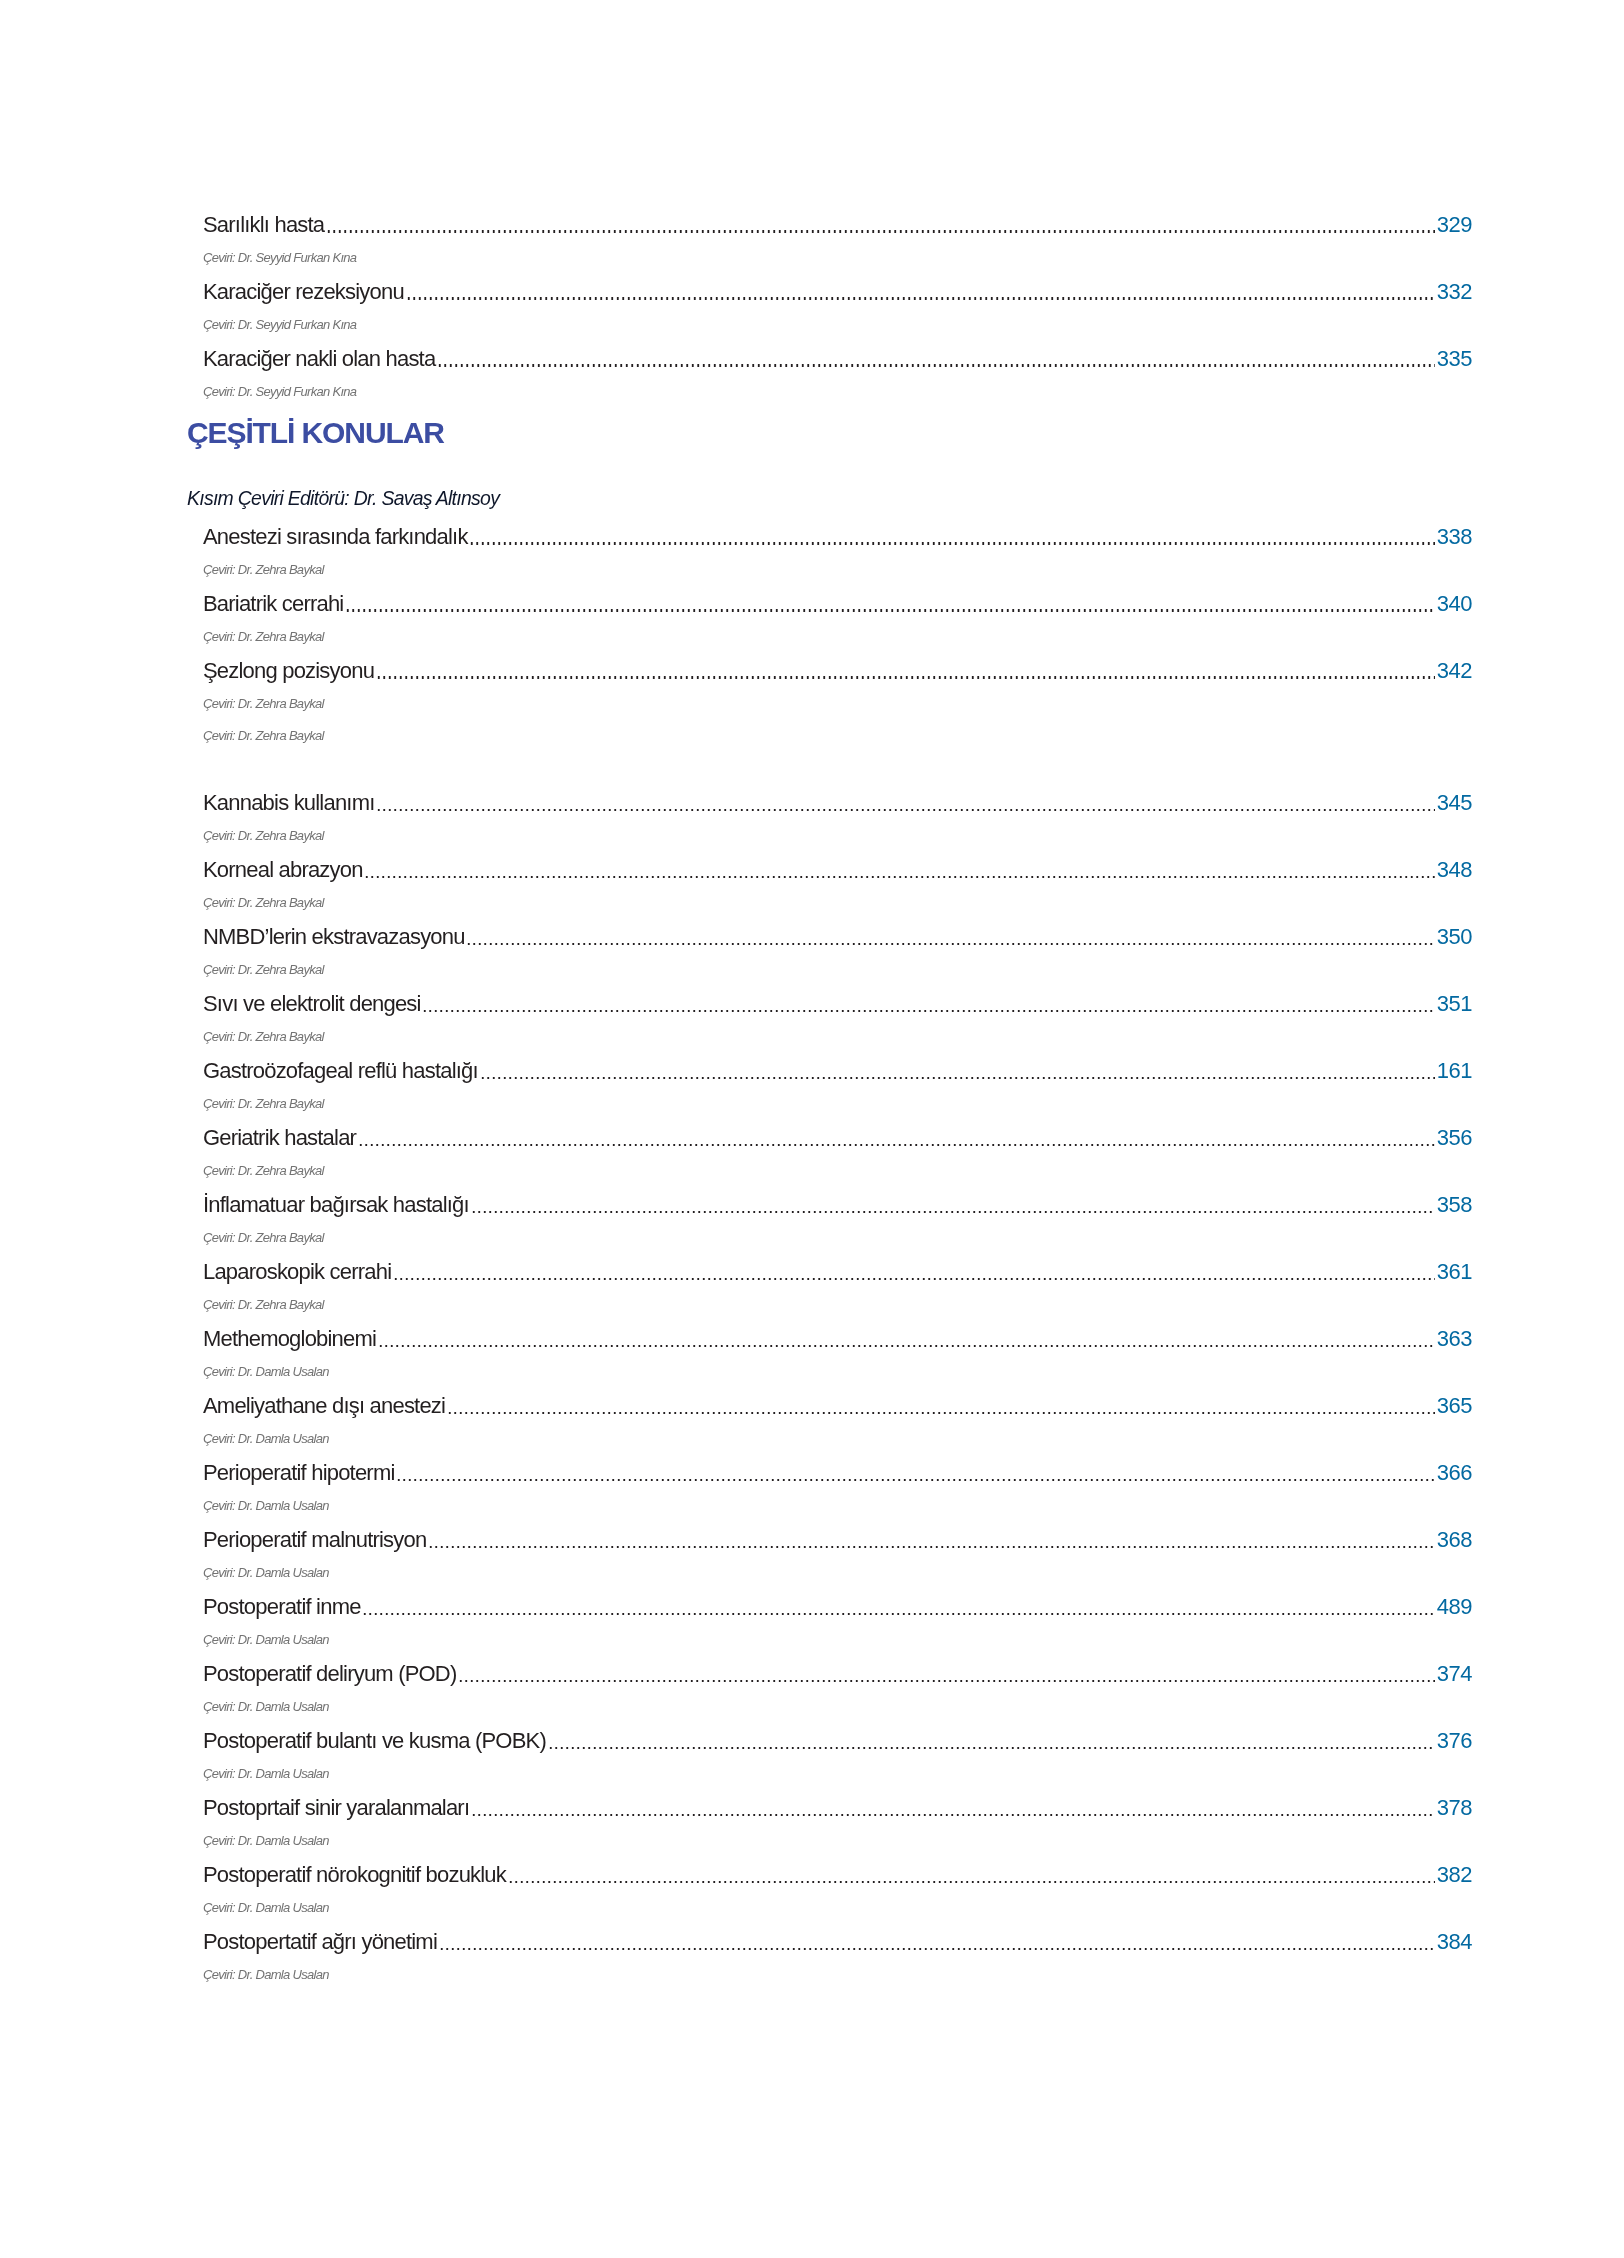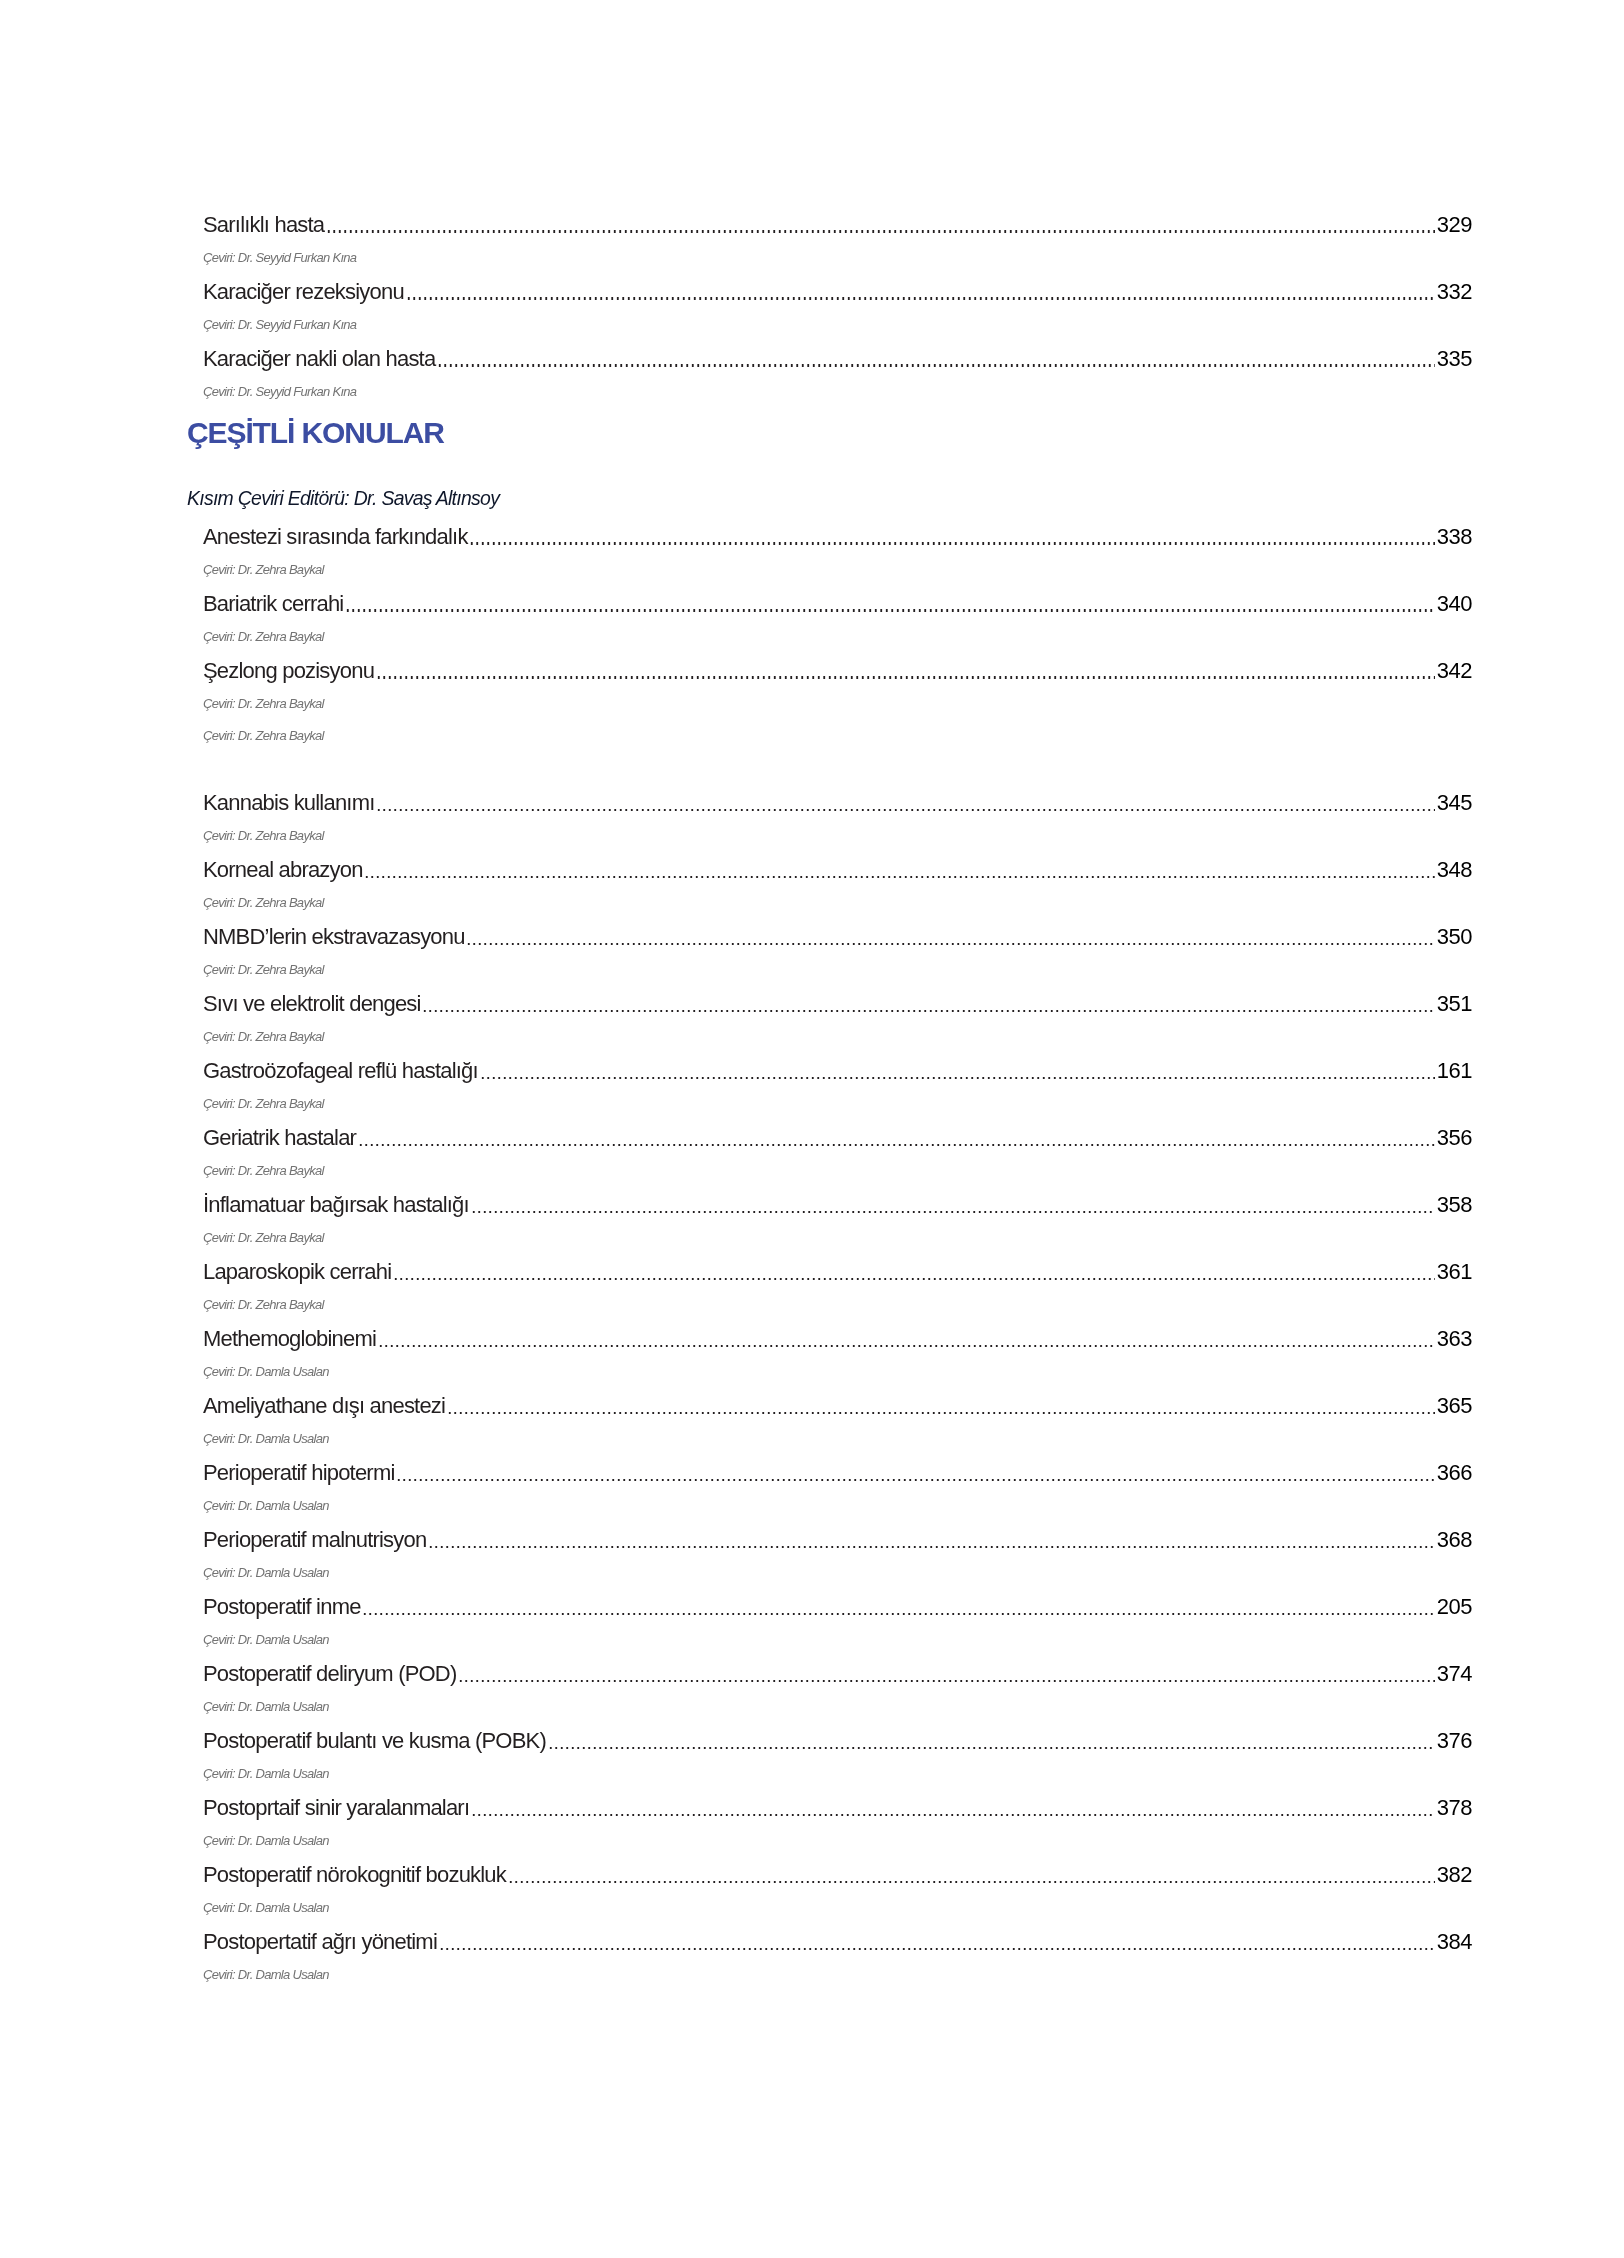--- a/index.html
+++ b/index.html
@@ -65,21 +65,21 @@
       height: 2.6px;
       background-image: radial-gradient(circle, #231f20 1.1px, transparent 1.2px);
       background-size: 5.5px 2.6px;
       background-repeat: repeat-x;
       background-position: left center;
     }
     .page-num {
       flex: 0 0 auto;
       font-size: 22px;
       letter-spacing: -0.5px;
-      color: #000000;
+      color: #0369a1;
     }
     .translator {
       font-style: italic;
       font-size: 13px;
       letter-spacing: -0.7px;
       color: #737373;
       height: 26.5px;
       line-height: 26.5px;
       margin-top: -1.8px;
     }
@@ -259,21 +259,21 @@
       <span class="entry-title">Perioperatif malnutrisyon</span>
       <span class="dots"></span>
       <span class="page-num">368</span>
     </div>
     <div class="translator">Çeviri: Dr. Damla Usalan</div>
   </div>
       <div class="entry">
     <div class="entry-line">
       <span class="entry-title">Postoperatif inme</span>
       <span class="dots"></span>
-      <span class="page-num">205</span>
+      <span class="page-num">489</span>
     </div>
     <div class="translator">Çeviri: Dr. Damla Usalan</div>
   </div>
       <div class="entry">
     <div class="entry-line">
       <span class="entry-title">Postoperatif deliryum (POD)</span>
       <span class="dots"></span>
       <span class="page-num">374</span>
     </div>
     <div class="translator">Çeviri: Dr. Damla Usalan</div>

